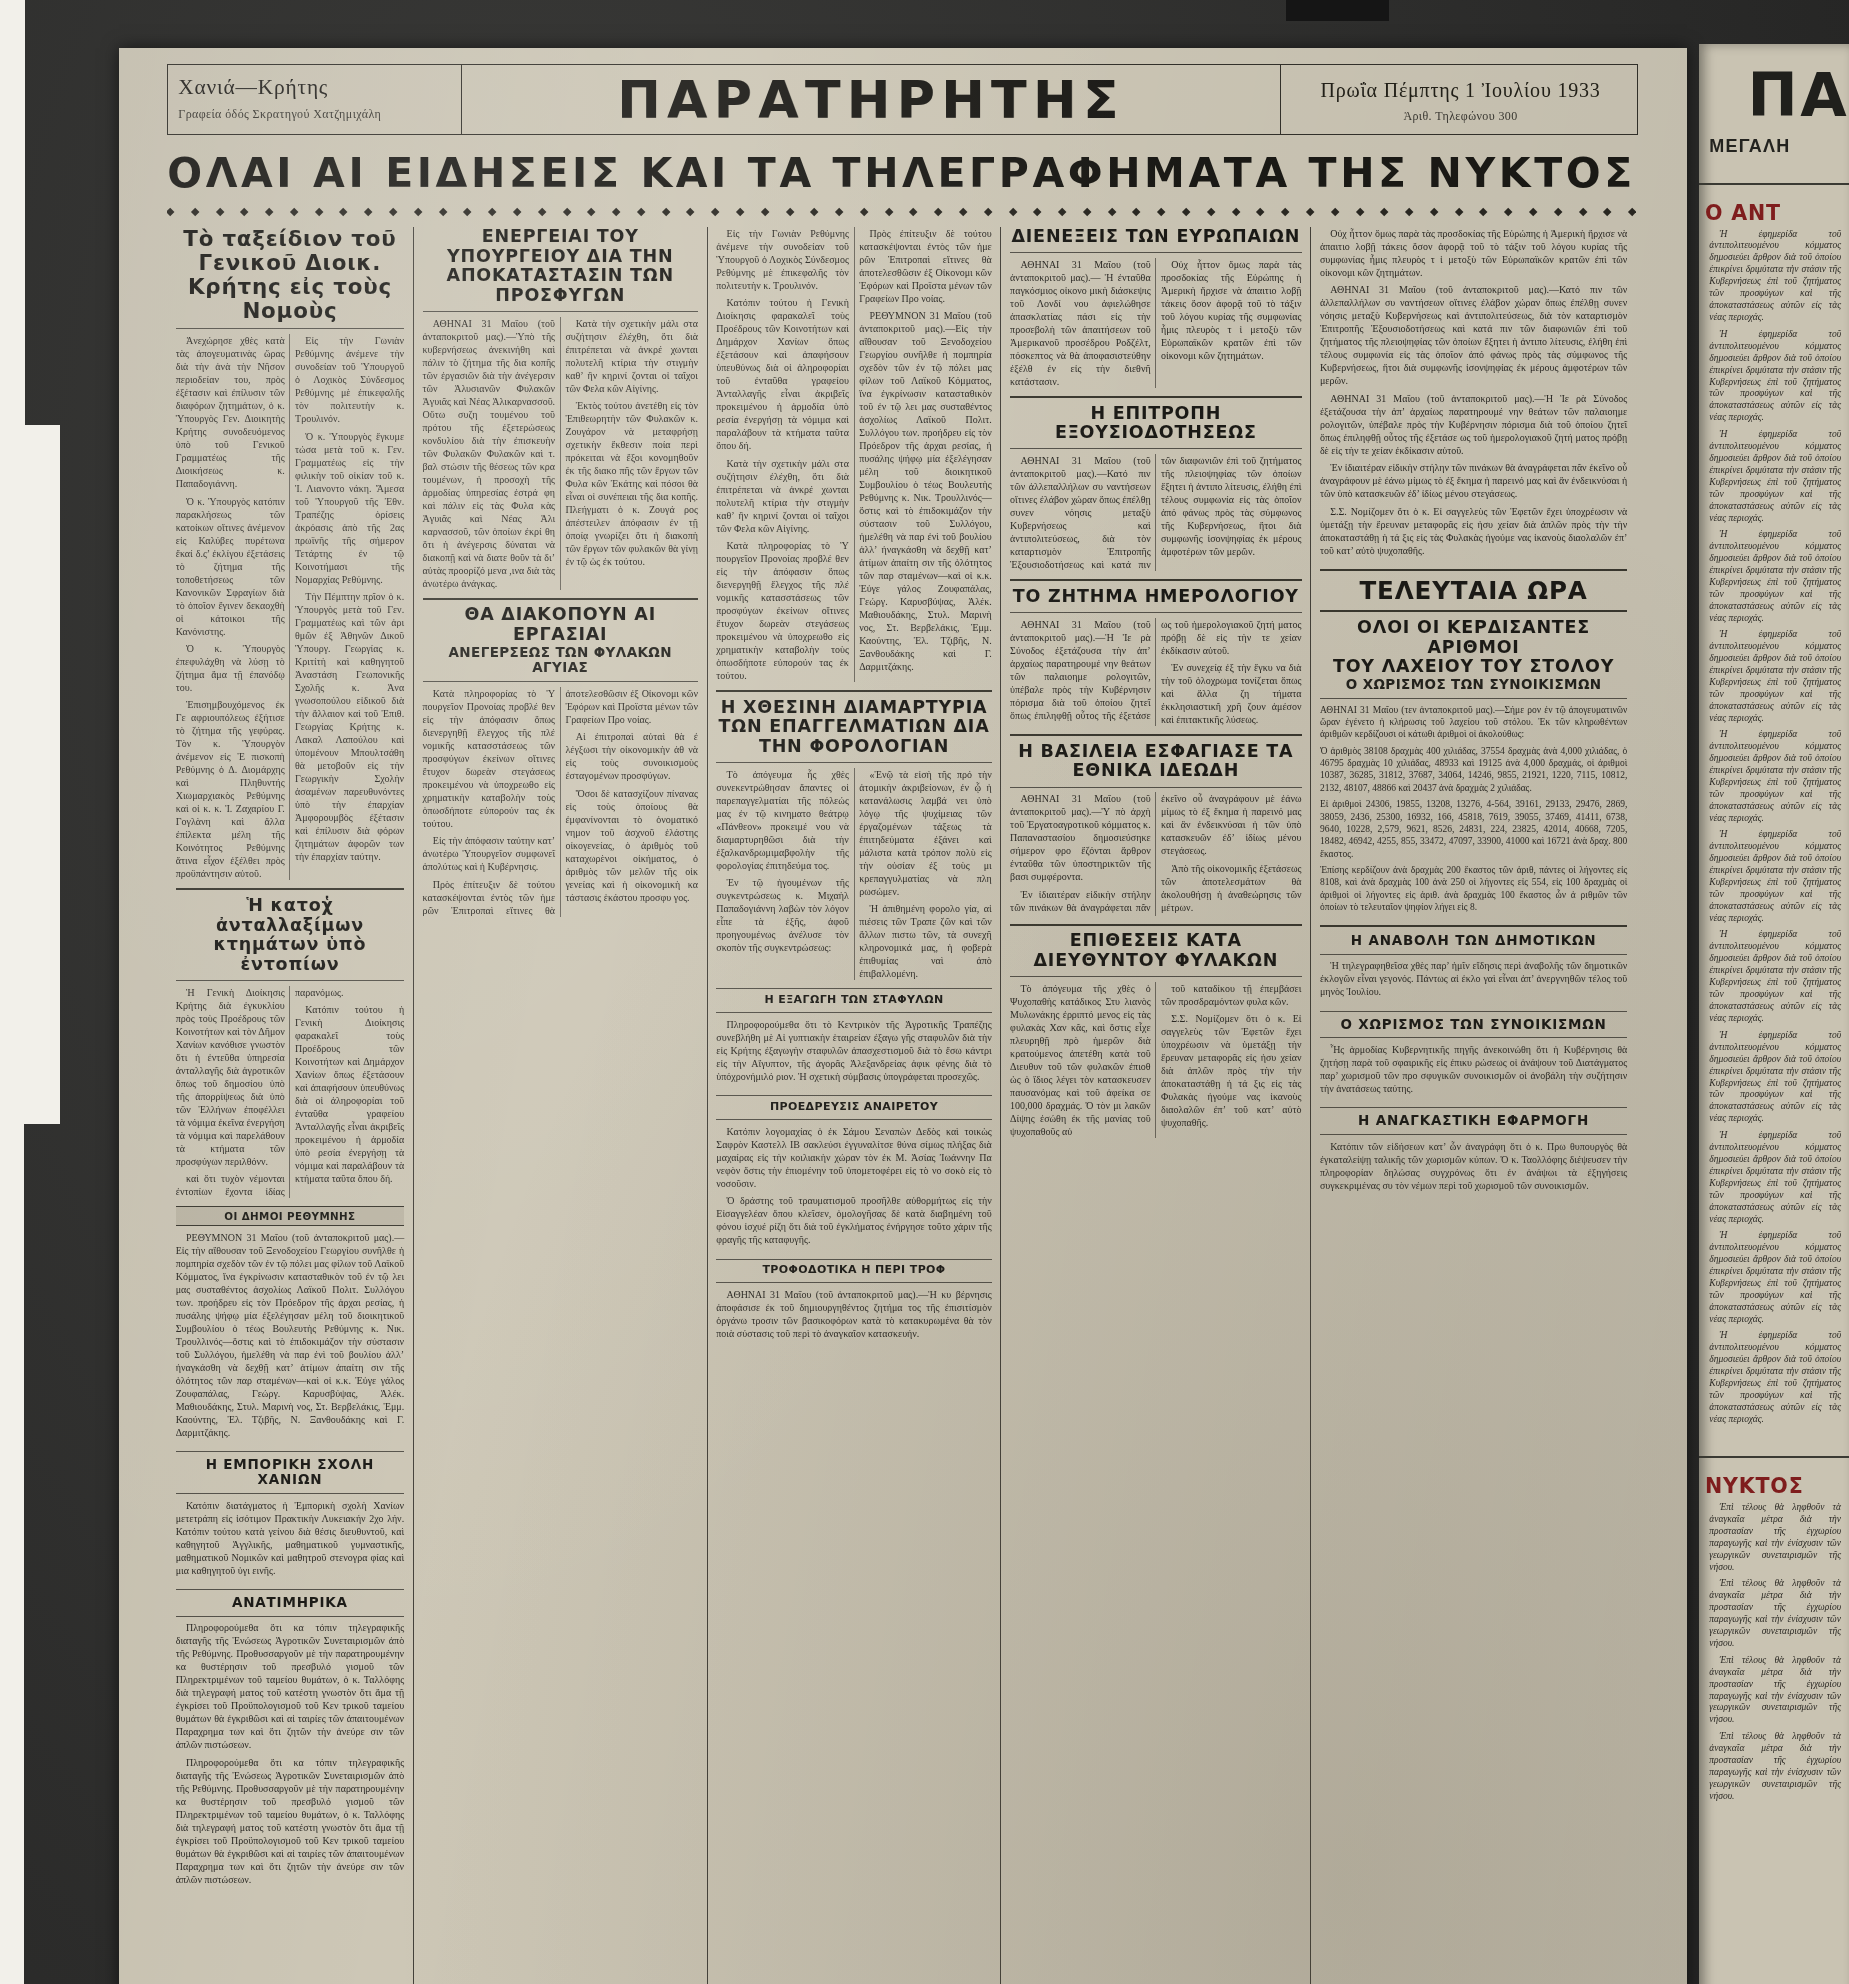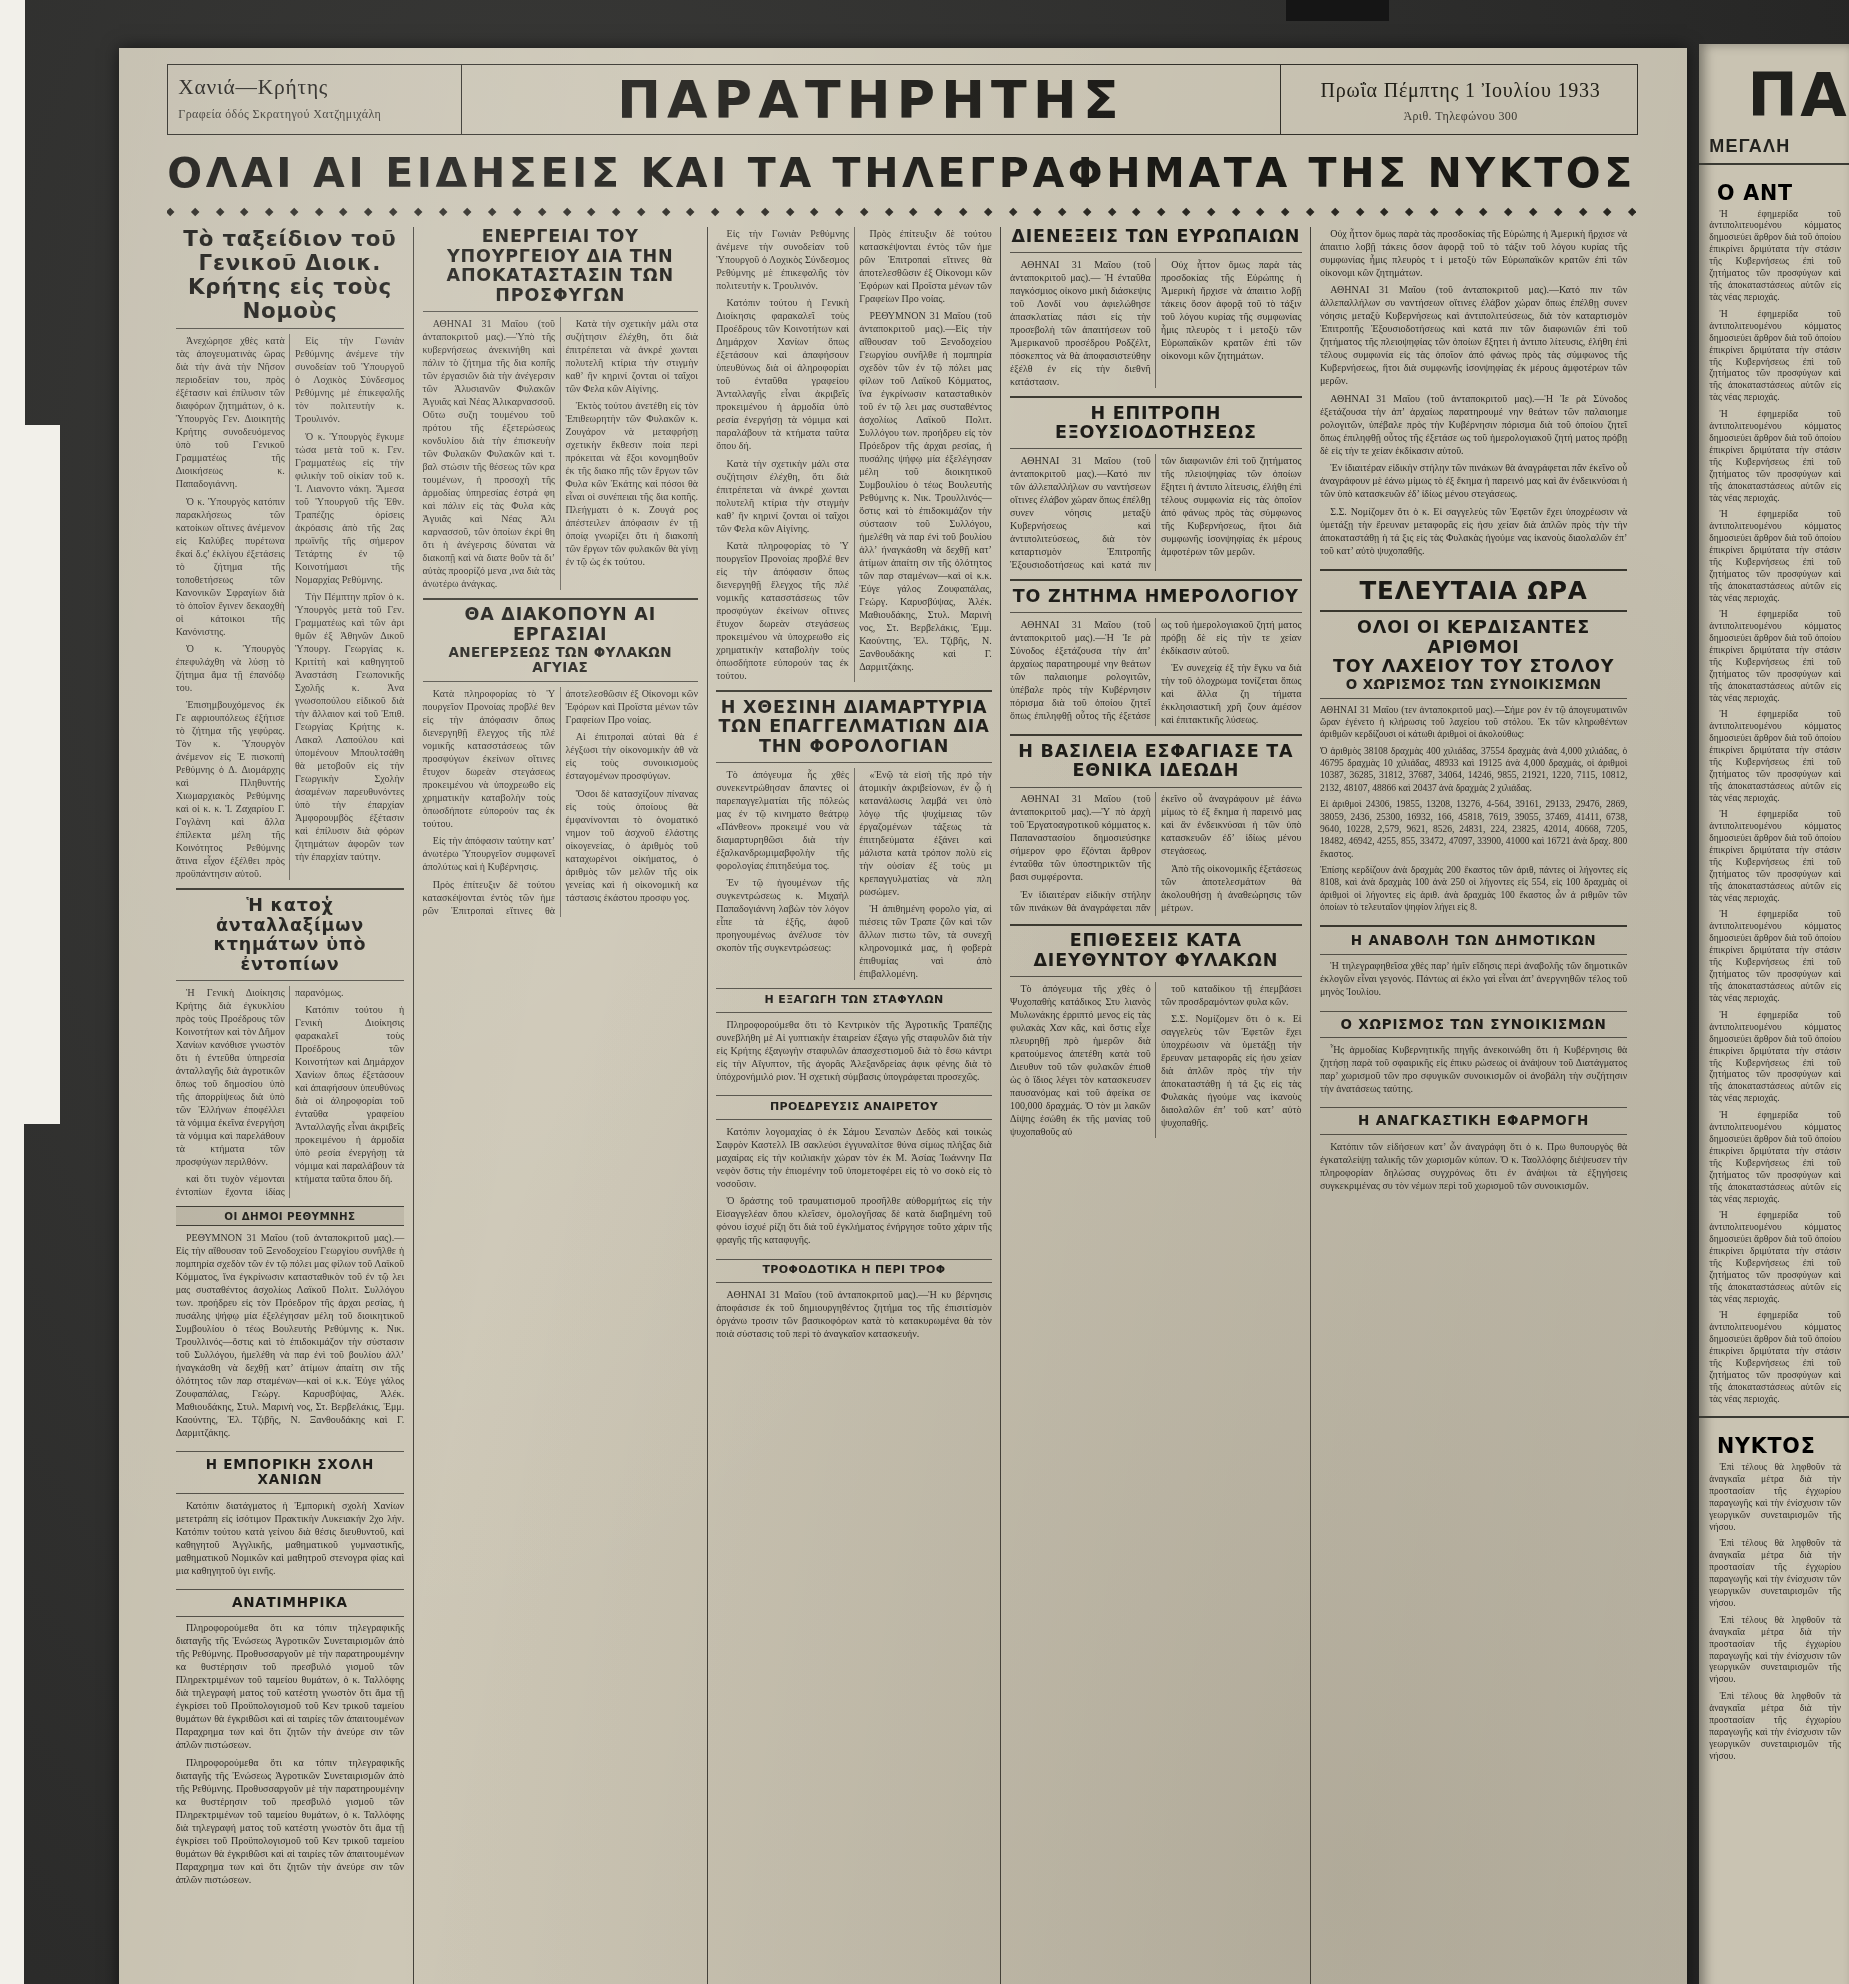--- a/index.html
+++ b/index.html
@@ -72,24 +72,24 @@
     font-size: 18px;
     letter-spacing: 1.2px;
     color: #23231f;
     padding: 13.5px 0 0 10.3px;
   }
   #right-page .rp-head {
     font-family: "DejaVu Sans", sans-serif;
     font-weight: bold;
     font-size: 20.6px;
     letter-spacing: 0.8px;
-    color: #000000;
-    padding: 16px 0 4px 18px;
+    color: #7f1d1d;
+    padding: 16px 0 4px 6px;
     border-top: 2px solid #3a3a33;
-    margin-top: 6px;
+    margin-top: 26px;
   }
   #right-page .rp-col {
     column-count: 1;
     padding: 0 8px 0 10.3px;
   }
 
   
   #masthead {
     position: absolute;
     left: 48px; top: 16px;
@@ -242,21 +242,21 @@
 
   .para {
     font-family: "Liberation Serif", serif;
     font-size: 10px;
     line-height: 1.30;
     color: #2b2924;
     text-align: justify;
     margin: 0 0 4.4px 0;
     text-indent: 10.3px;
   }
-  .para.tight { font-size: 9.5px; line-height: 1.26; }
+  .para.tight { font-size: 9.5px; line-height: 1.26; font-style: italic; }
 
   .blk { margin-bottom: 8px; }
 
   .lottery {
     font-family: "Liberation Serif", serif;
     font-size: 9.5px;
     line-height: 1.30;
     color: #2b2924;
     text-align: justify;
     margin: 0 0 4px 0;

